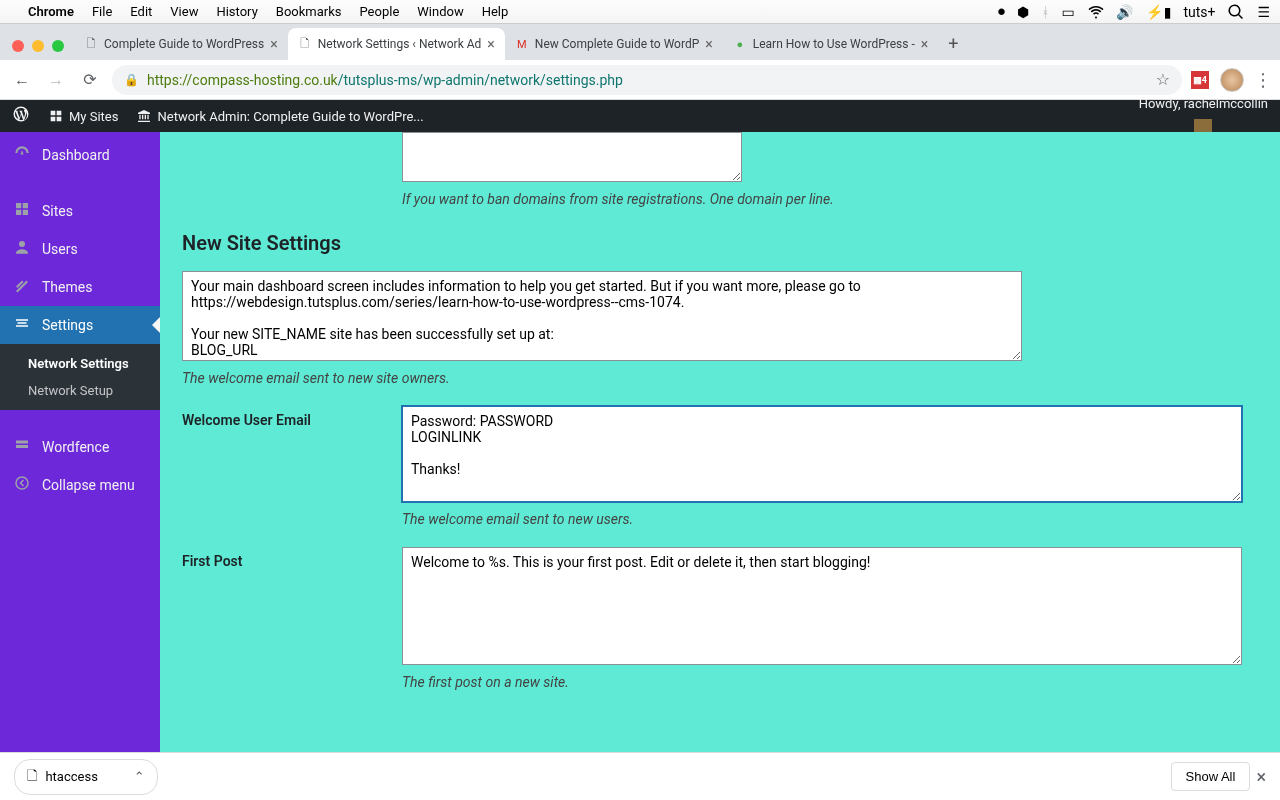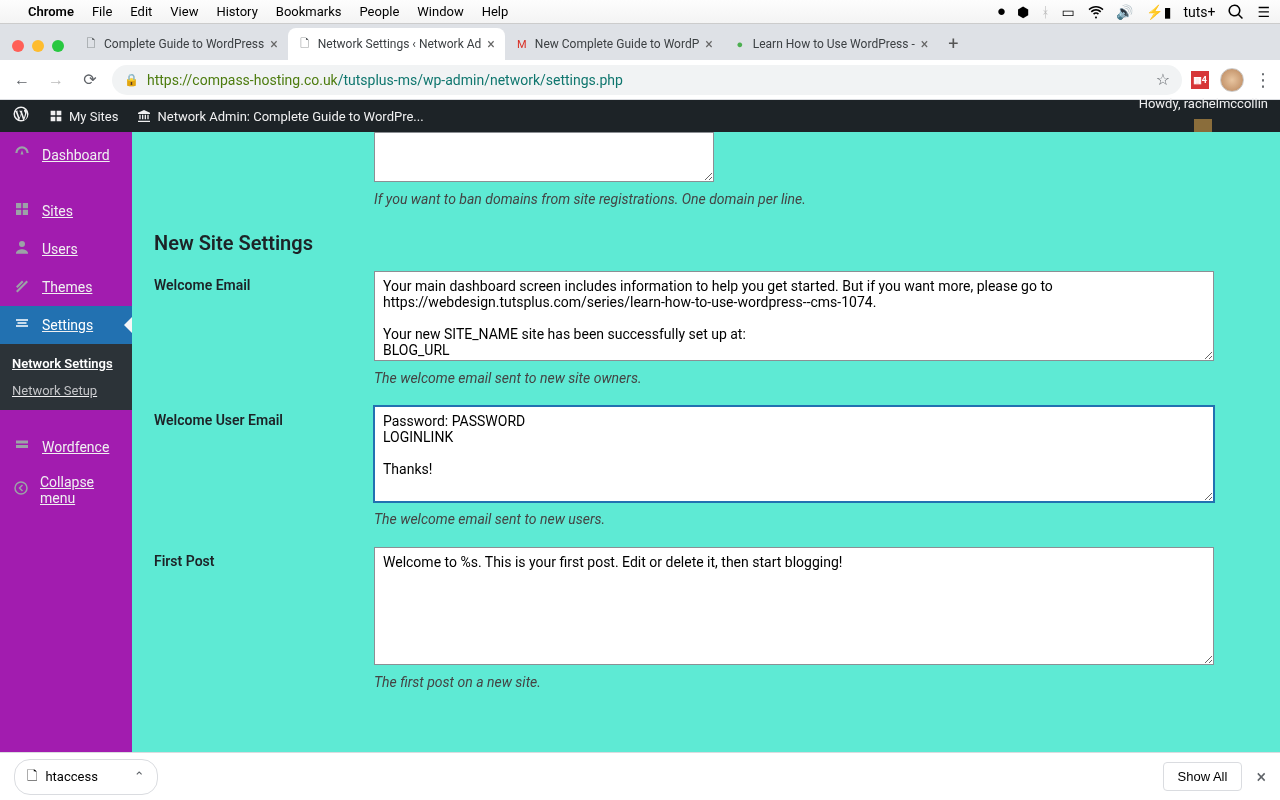--- a/index.html
+++ b/index.html
@@ -48,47 +48,47 @@
 
 .wp-adminbar { height: 32px; background: #1d2327; color: #f0f0f1; display: flex; align-items: center; justify-content: space-between; padding: 0 12px; font-size: 13px; }
 .wp-adminbar-left { display: flex; align-items: center; gap: 18px; }
 .wp-adminbar-left .wp-logo { font-size: 18px; }
 .wp-adminbar-item { display: flex; align-items: center; gap: 5px; cursor: pointer; }
 .wp-adminbar-right { display: flex; align-items: center; gap: 8px; flex-direction: column; }
 .wp-user-avatar { width: 18px; height: 18px; background: #8a6d3b; }
 
 
 .wp-body { display: flex; height: calc(800px - 24px - 36px - 40px - 32px - 48px); }
-.wp-sidebar { width: 132px; background: #a21caf; color: #f0f0f1; font-size: 14px; padding-top: 4px; text-decoration: underline; }
+.wp-sidebar { width: 160px; background: #6d28d9; color: #f0f0f1; font-size: 14px; padding-top: 4px; }
 .wp-menu-item { display: flex; align-items: center; gap: 10px; padding: 8px 12px; cursor: pointer; color: #f0f0f1; }
 .wp-menu-item.active { background: #2271b1; color: #fff; position: relative; }
 .wp-menu-item.active::after { content: ''; position: absolute; right: 0; top: 50%; transform: translateY(-50%); border: 8px solid transparent; border-right-color: #f6f6f7; }
 .wp-menu-icon { width: 20px; font-size: 16px; text-align: center; }
 .wp-submenu { background: #2c3338; padding: 6px 0; }
-.wp-submenu-item { padding: 6px 12px; font-size: 13px; color: #c3c4c7; cursor: pointer; }
+.wp-submenu-item { padding: 6px 28px; font-size: 13px; color: #c3c4c7; cursor: pointer; }
 .wp-submenu-item.active { color: #fff; font-weight: 600; }
 
 .wp-content { flex: 1; background: #5eead4; overflow-y: auto; padding: 0 22px 22px; }
 .settings-section { margin-top: 0; }
 .banned-textarea { width: 340px; height: 50px; margin-left: 220px; border: 1px solid #8c8f94; background: #fff; resize: both; }
 .help-text { font-style: italic; color: #444; font-size: 14px; margin-left: 220px; margin-top: 6px; }
 
 .section-heading { font-size: 20px; font-weight: 600; color: #1d2327; margin: 24px 0 16px; }
 
 .form-row { display: flex; margin-bottom: 20px; }
 .form-label { width: 220px; font-size: 14px; font-weight: 600; color: #1d2327; padding-top: 6px; }
 .form-field { flex: 1; max-width: 840px; }
 .form-field textarea { width: 100%; border: 1px solid #8c8f94; padding: 6px 8px; font-size: 14px; font-family: inherit; background: #fff; resize: both; }
 .form-field textarea.focused { border: 1px solid #2271b1; box-shadow: 0 0 0 1px #2271b1; outline: none; }
 .field-desc { font-style: italic; color: #444; font-size: 14px; margin-top: 6px; }
 
 
 .download-bar { height: 48px; background: #fff; border-top: 1px solid #dadce0; display: flex; align-items: center; justify-content: space-between; padding: 0 14px; }
 .download-item { display: flex; align-items: center; gap: 8px; border: 1px solid #dadce0; border-radius: 16px; padding: 6px 12px; font-size: 13px; cursor: pointer; }
-.download-right { display: flex; align-items: center; gap: 14px; }
+.download-right { display: flex; align-items: center; gap: 6px; }
 .show-all { border: 1px solid #dadce0; padding: 6px 14px; border-radius: 4px; font-size: 13px; cursor: pointer; background: #fff; }
 .download-close { font-size: 18px; color: #5f6368; cursor: pointer; }
 
 svg.icon { width: 18px; height: 18px; fill: currentColor; }
 </style>
 </head>
 <body>
 
 <div class="macos-menubar">
   <div class="macos-menu-left">
@@ -275,21 +275,20 @@
 
   <div class="wp-content">
     <div class="settings-section">
       <textarea class="banned-textarea" style=""></textarea>
       <div class="help-text">If you want to ban domains from site registrations. One domain per line.</div>
     </div>
 
     <h2 class="section-heading">New Site Settings</h2>
 
     <div class="form-row">
-      <div class="form-label">Welcome Email</div>
       <div class="form-field">
         <textarea rows="4" style="height: 90px;">Your main dashboard screen includes information to help you get started. But if you want more, please go to https://webdesign.tutsplus.com/series/learn-how-to-use-wordpress--cms-1074.
 
 Your new SITE_NAME site has been successfully set up at:
 BLOG_URL</textarea>
         <div class="field-desc">The welcome email sent to new site owners.</div>
       </div>
     </div>
 
     <div class="form-row">

